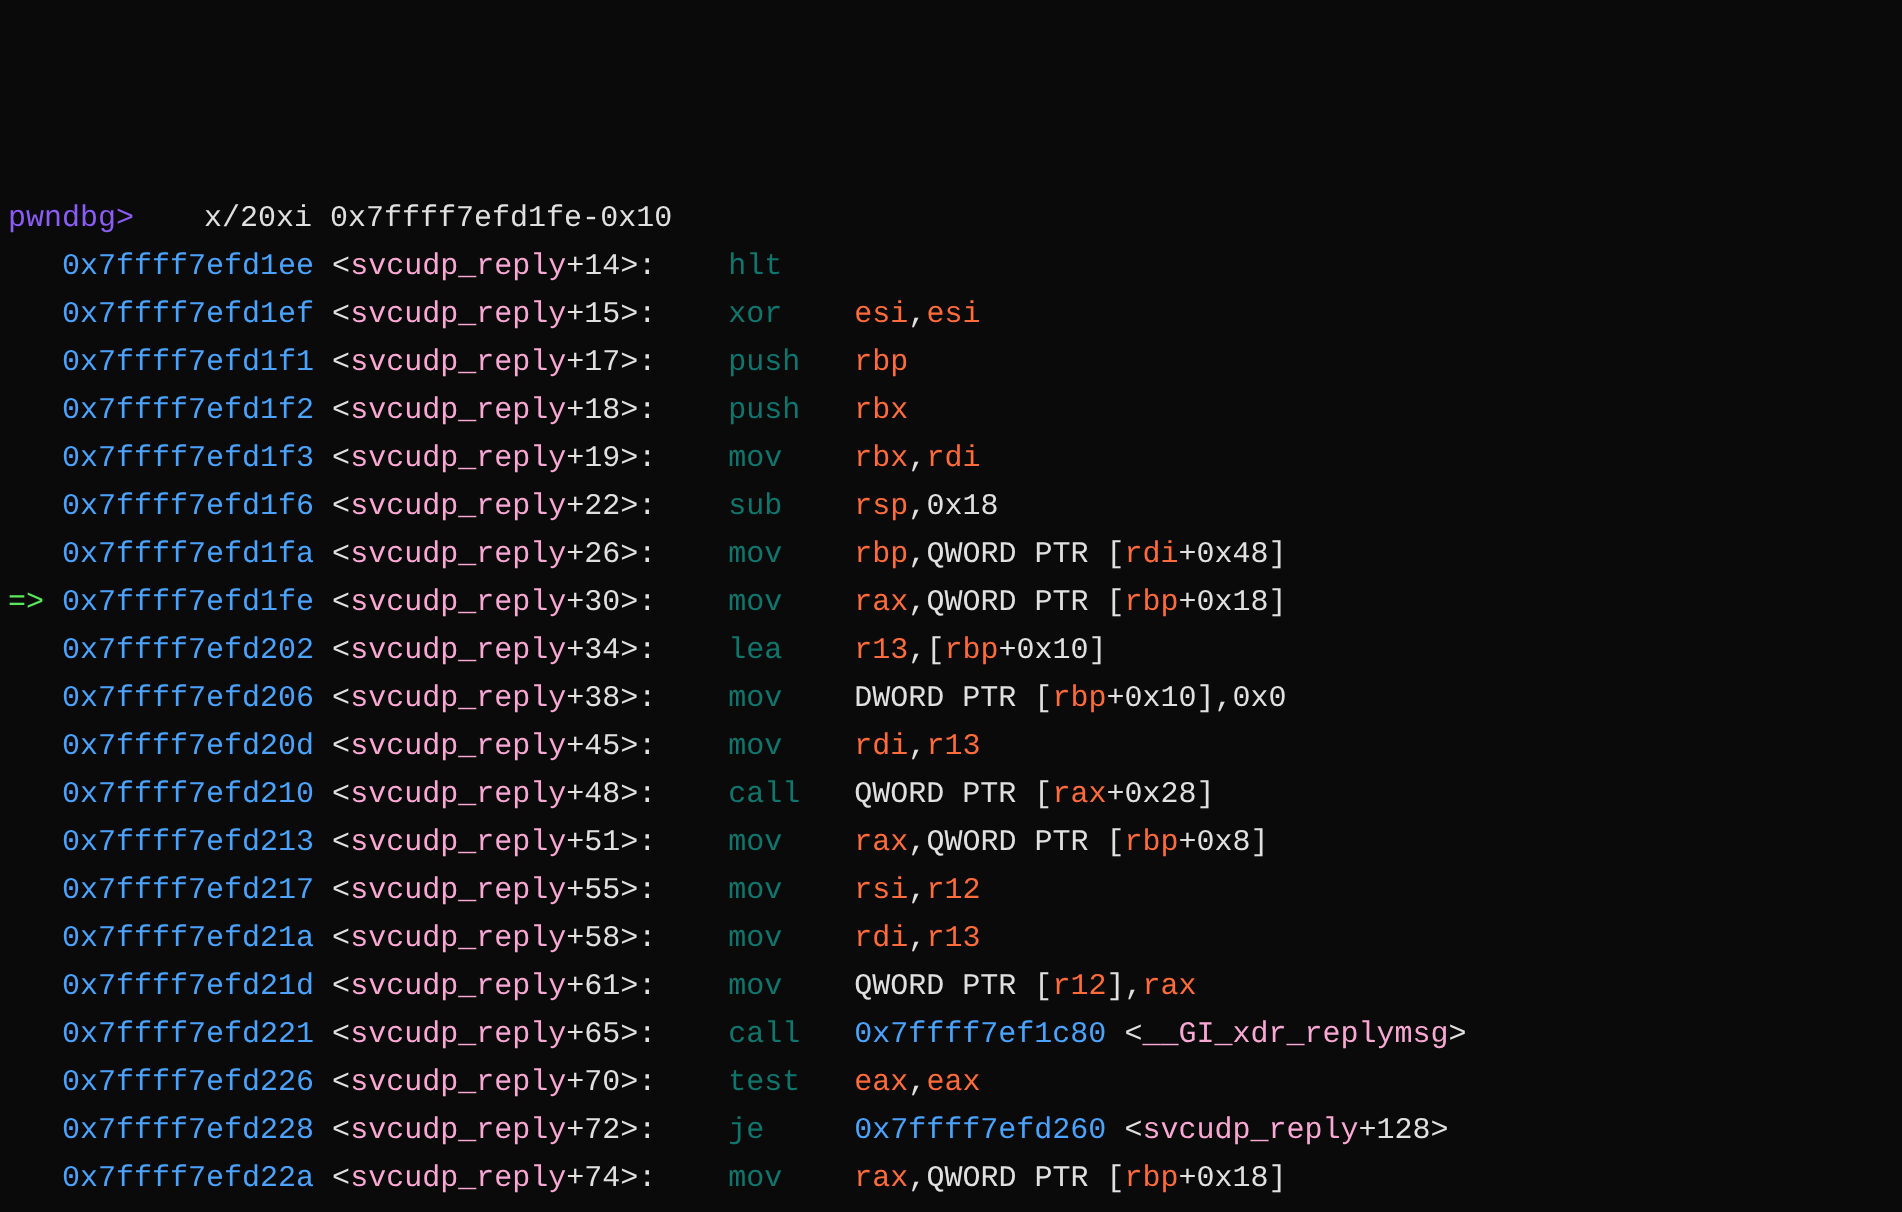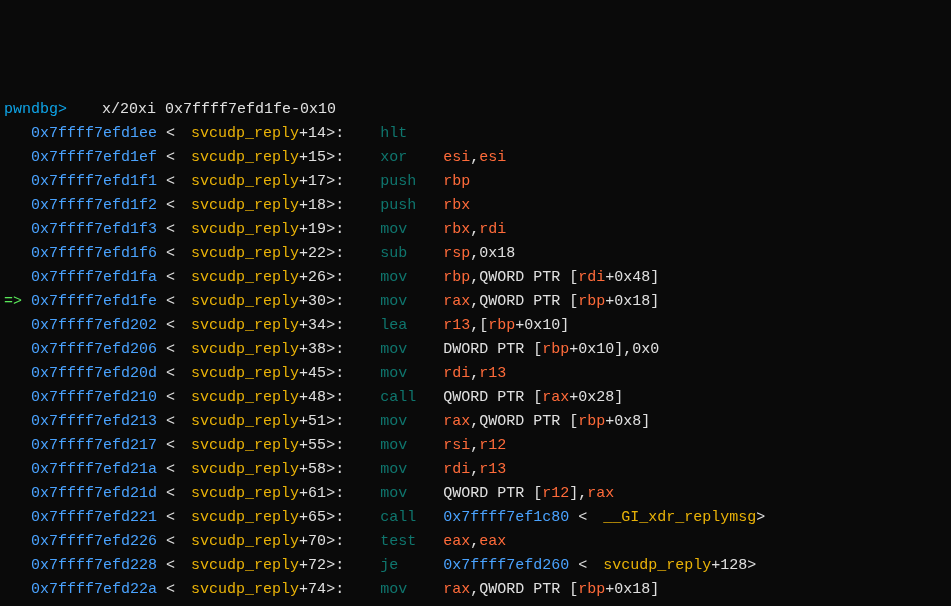--- a/index.html
+++ b/index.html
@@ -9,24 +9,24 @@
     font-size: 15px;
     line-height: 24px;
     color: #e0e0e0;
     white-space: pre;
     padding: 2px 4px;
     width: 951px;
     height: 606px;
     overflow: hidden;
   }
   .line { display: block; }
-  .prompt { color: #0ea5e9; }
+  .prompt { color: #8b5cf6; }
   .cmd { color: #e0e0e0; margin-left: 13px; }
   .addr { color: #4aa3ff; }
-  .sym { color: #eab308; margin-left: 16px; }
+  .sym { color: #f9a8d4; }
   .mnemonic-mov { color: #0f766e; }
   .reg { color: #ff6b3a; }
   .arrow { color: #59e859; }
   .white { color: #e0e0e0; }
 </style>
 </head>
 <body>
 
 
 

